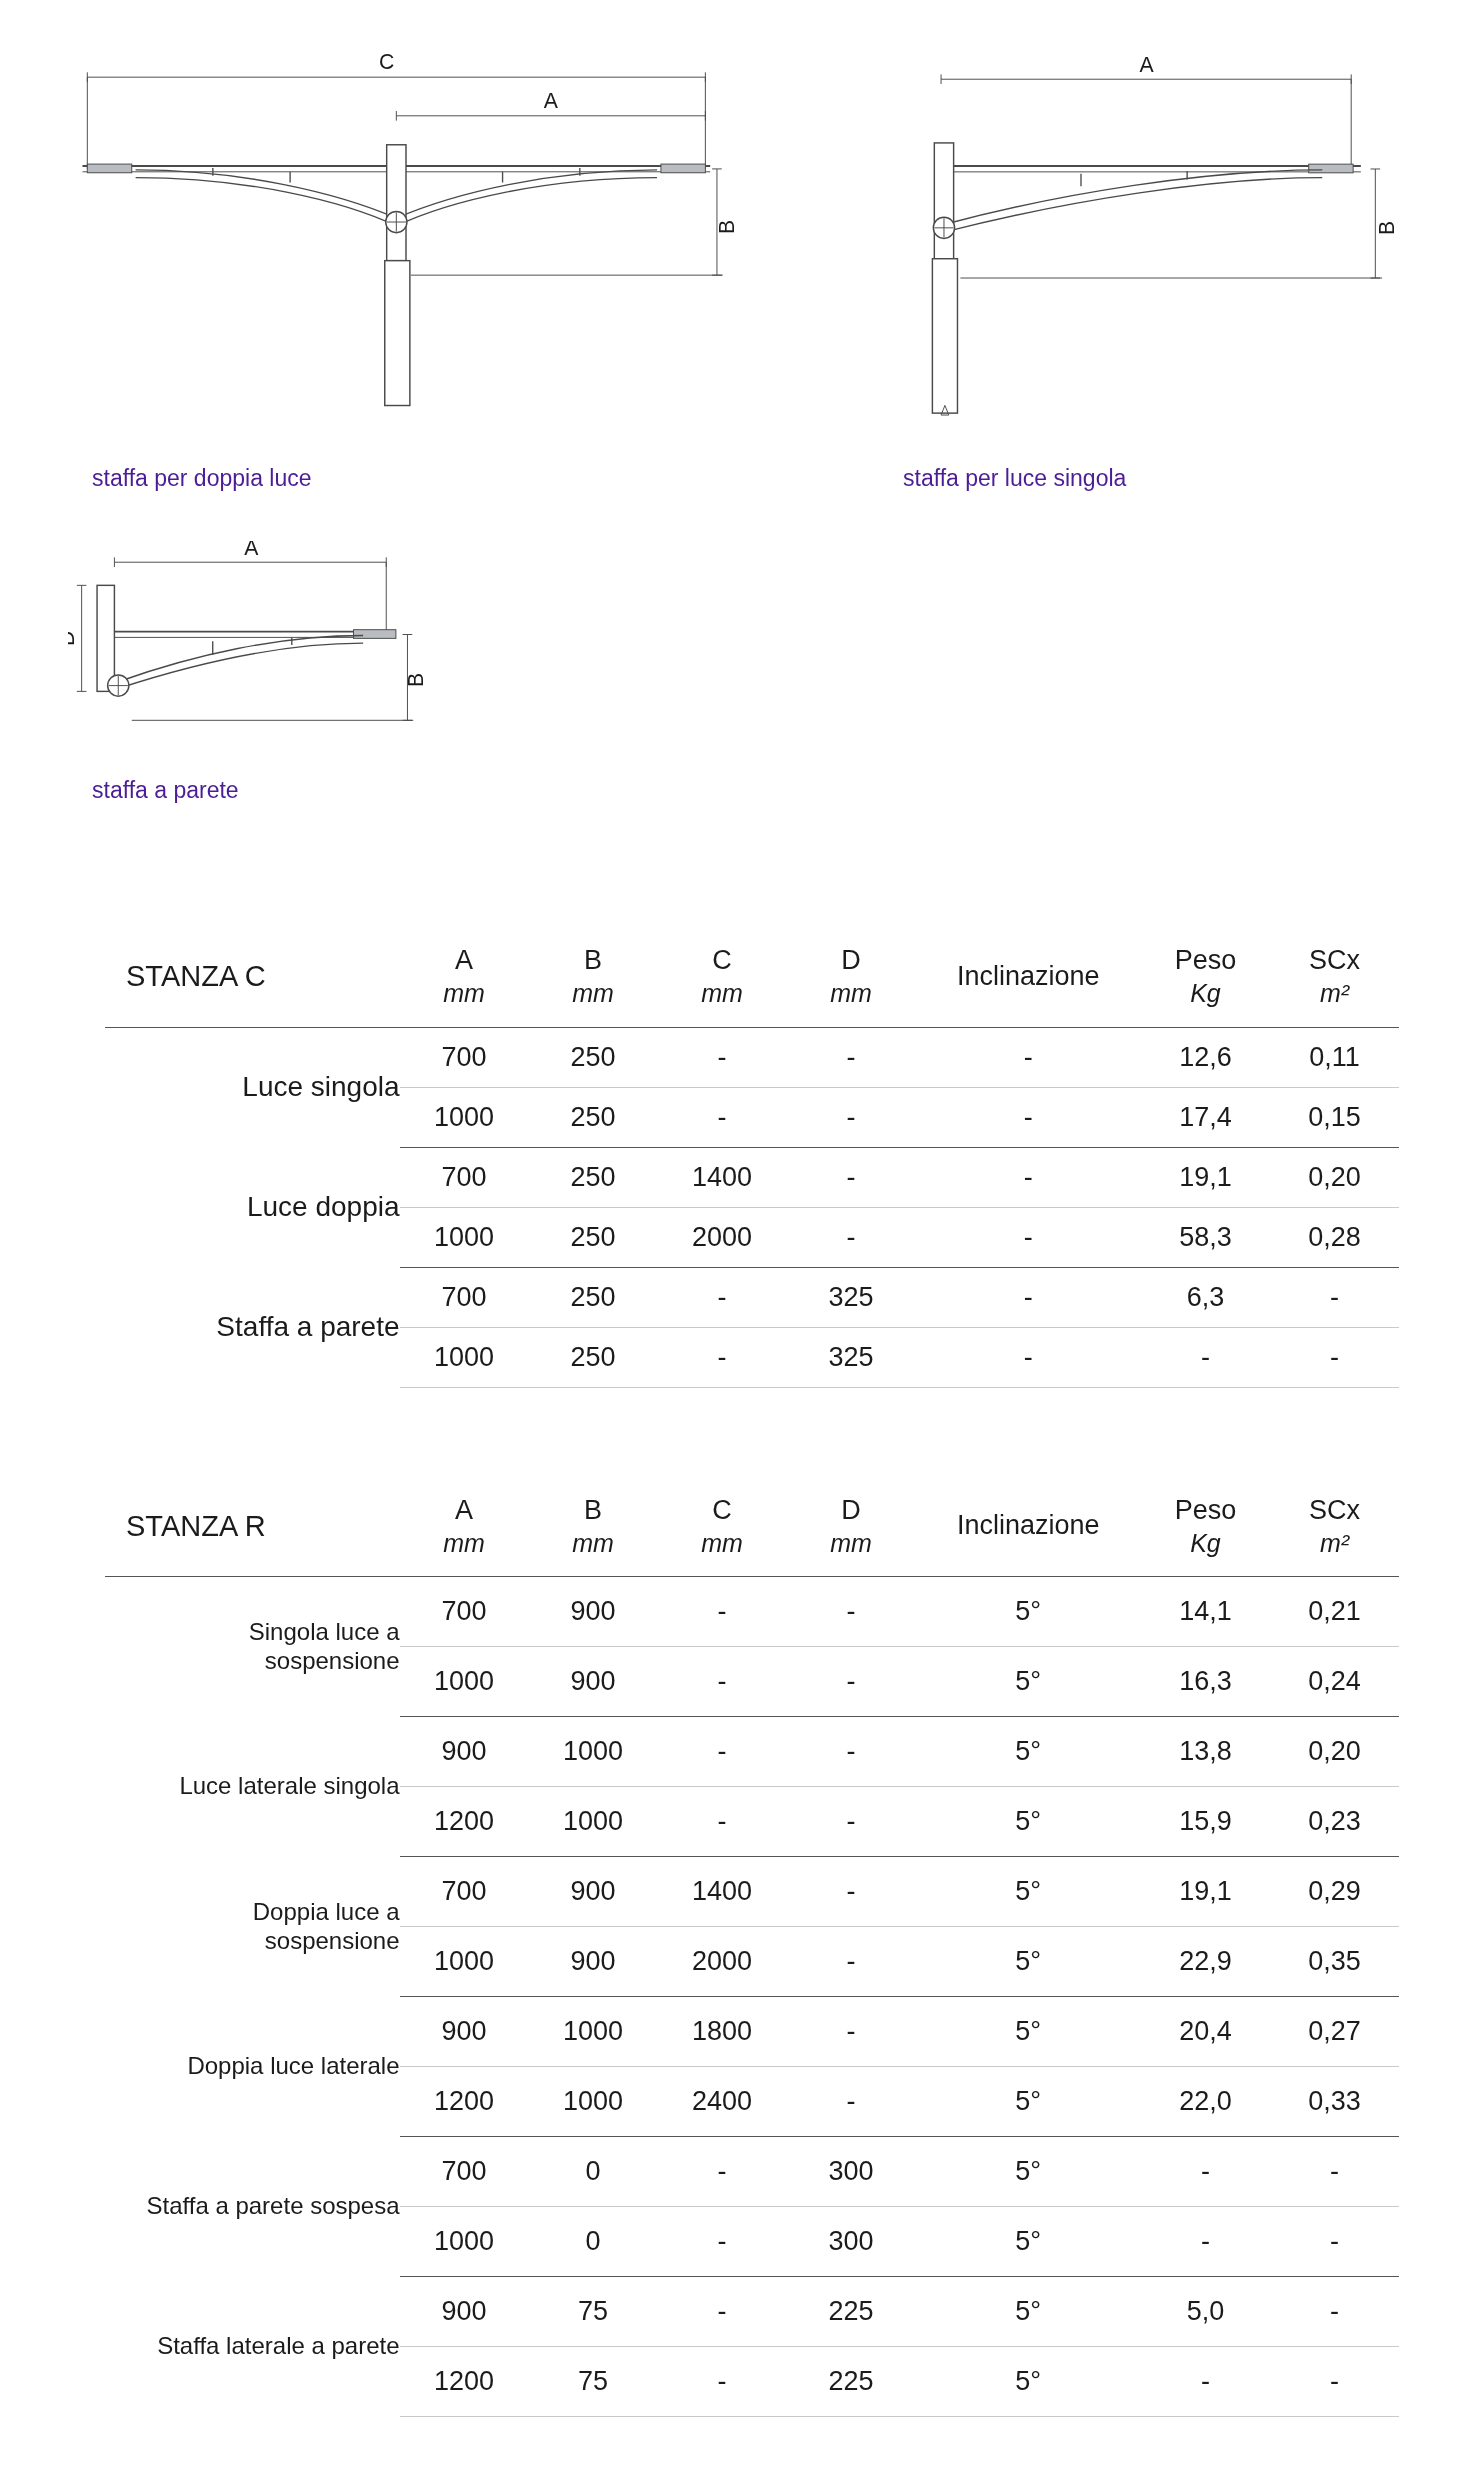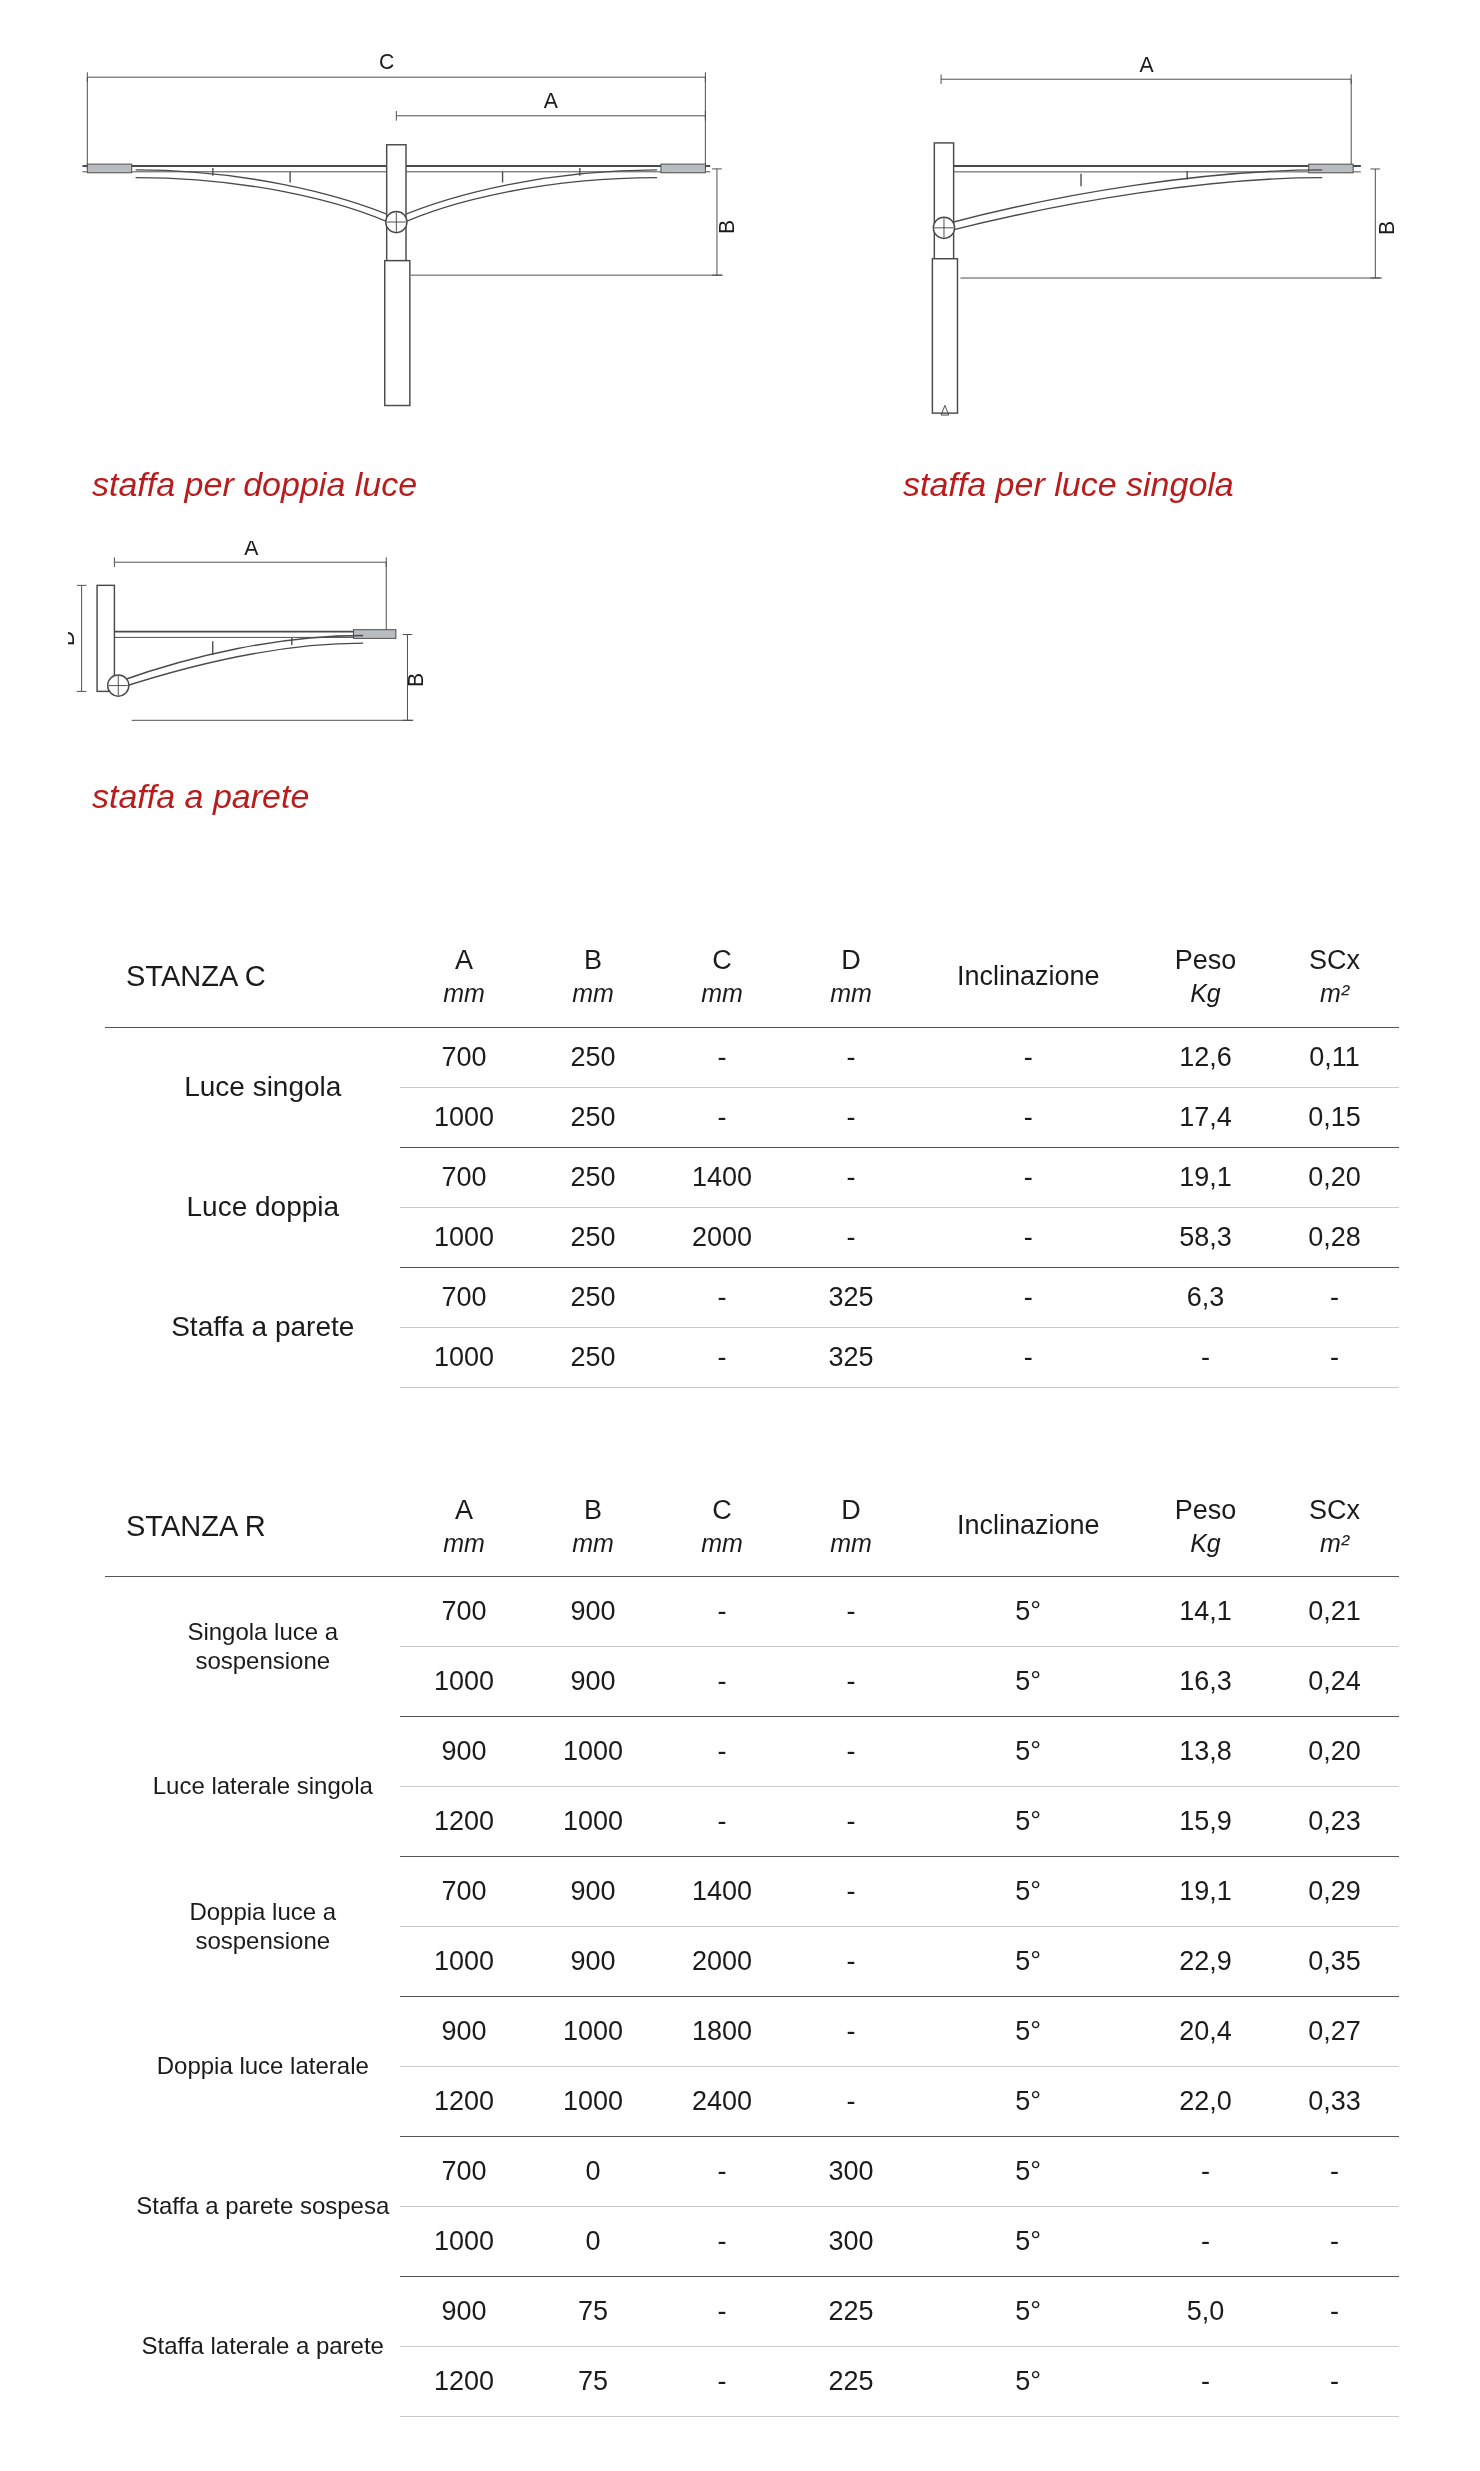--- a/index.html
+++ b/index.html
@@ -14,24 +14,23 @@
     width: 1480px;
     height: 2472px;
     overflow: hidden;
   }
 
   
   .drawings { position: relative; height: 840px; }
 
   .fig { position: absolute; }
   .fig-caption {
-    font-size: 34px;
-    color: #b91c1c;
+    font-size: 23px;
+    color: #4c1d95;
     white-space: nowrap;
-    font-style: italic;
   }
 
   #fig-double { left: 68px; top: 48px; width: 676px; height: 406px; }
   #fig-single { left: 888px; top: 48px; width: 579px; height: 406px; }
   #fig-wall   { left: 68px;  top: 541px; width: 463px; height: 241px; }
 
   .cap-double { position: absolute; left: 92px; top: 465px; }
   .cap-single { position: absolute; left: 903px; top: 465px; }
   .cap-wall   { position: absolute; left: 92px;  top: 777px; }
 
@@ -80,21 +79,21 @@
     display: block;
     line-height: 1.25;
   }
   thead tr { border-bottom: 1.9px solid #555; }
 
   tbody td {
     height: 60px;
     border-bottom: 1px solid #c9c9c9;
   }
   tbody td.rowname {
-    text-align: center;
+    text-align: right;
     padding-left: 21px;
     font-size: 28px;
     line-height: 1.2;
     border-bottom: none;
   }
   tbody tr.grp-end td { border-bottom: 1.9px solid #555; }
   tbody tr.last-row td { border-bottom: 1px solid #c9c9c9; }
 
   .tbl-r tbody td { height: 70px; }
   .tbl-r tbody td.rowname { font-size: 24px; }

